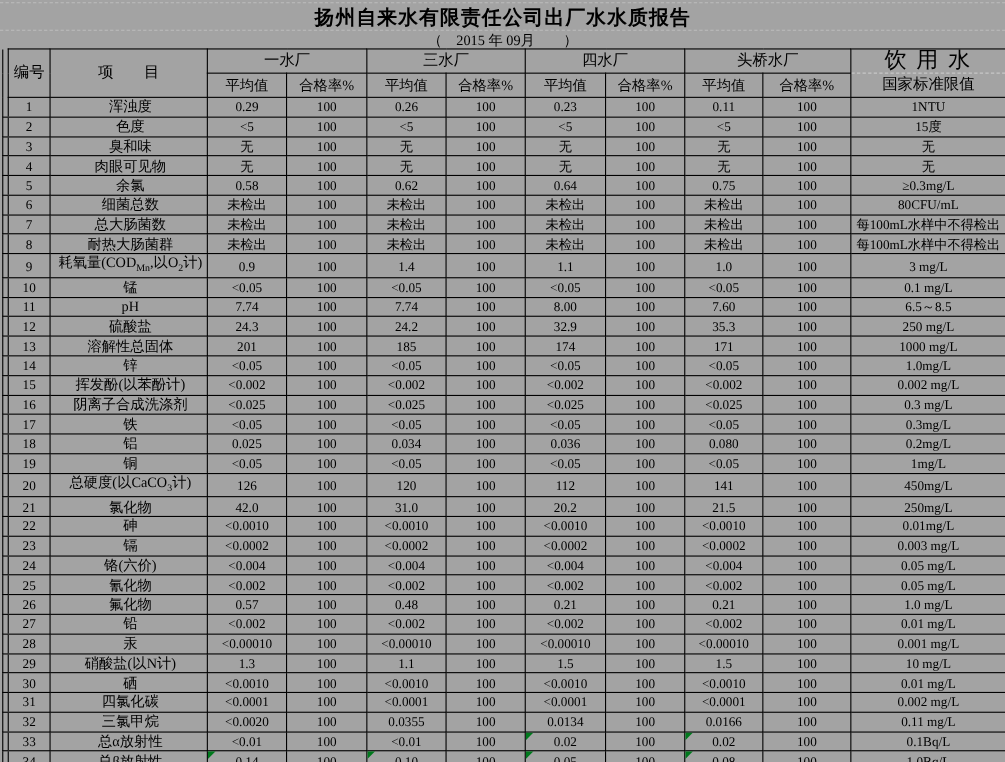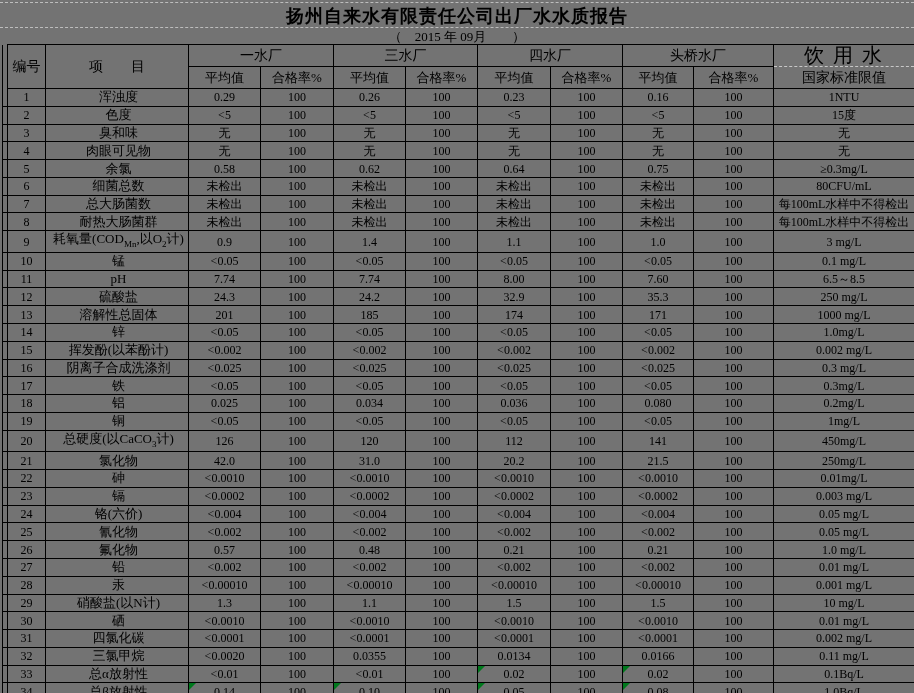--- a/index.html
+++ b/index.html
@@ -1,16 +1,16 @@
 <!DOCTYPE html>
 <html><head>
 <meta charset="utf-8">
 <style>
   html,body{margin:0;padding:0;background:#fff;}
-  #screen{position:relative;width:914px;height:693px;background:#737373;overflow:hidden;
+  #screen{position:relative;width:914px;height:693px;background:#a3a3a3;overflow:hidden;
           font-family:"Liberation Serif","DejaVu Serif",serif;color:#000;}
   .dash{position:absolute;left:0;width:914px;height:0;border-top:1px dashed #bdbdbd;}
   #dash1{top:2px;}
   #dash2{top:27px;}
   #title{position:absolute;top:3px;left:0;width:914px;height:26px;line-height:26px;
          text-align:center;font-weight:bold;font-size:18px;letter-spacing:1px;}
   #subtitle{position:absolute;top:29px;left:0;width:914px;height:15px;line-height:15px;
             text-align:center;font-size:13px;}
   table{position:absolute;top:44px;left:2px;width:912px;border-collapse:collapse;table-layout:fixed;}
   td,th{border:1px solid #000;padding:0;margin:0;text-align:center;vertical-align:middle;
@@ -85,21 +85,21 @@
     <tr>
       <td class="sliver"></td>
       <td class="idc">1</td>
       <td class="item">浑浊度</td>
       <td>0.29</td>
       <td>100</td>
       <td>0.26</td>
       <td>100</td>
       <td>0.23</td>
       <td>100</td>
-      <td>0.16</td>
+      <td>0.11</td>
       <td>100</td>
       <td class="std">1NTU</td>
     </tr>
 
     <tr>
       <td class="sliver"></td>
       <td class="idc">2</td>
       <td class="item">色度</td>
       <td>&lt;5</td>
       <td>100</td>

